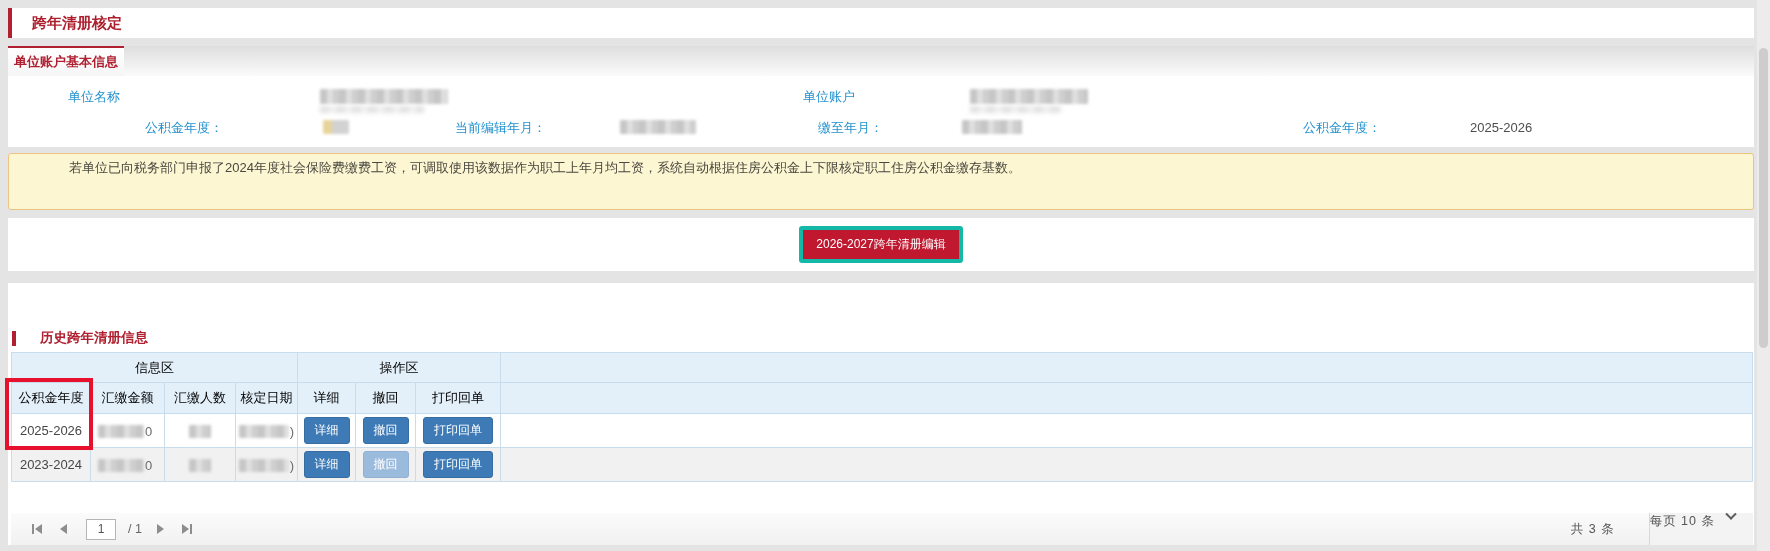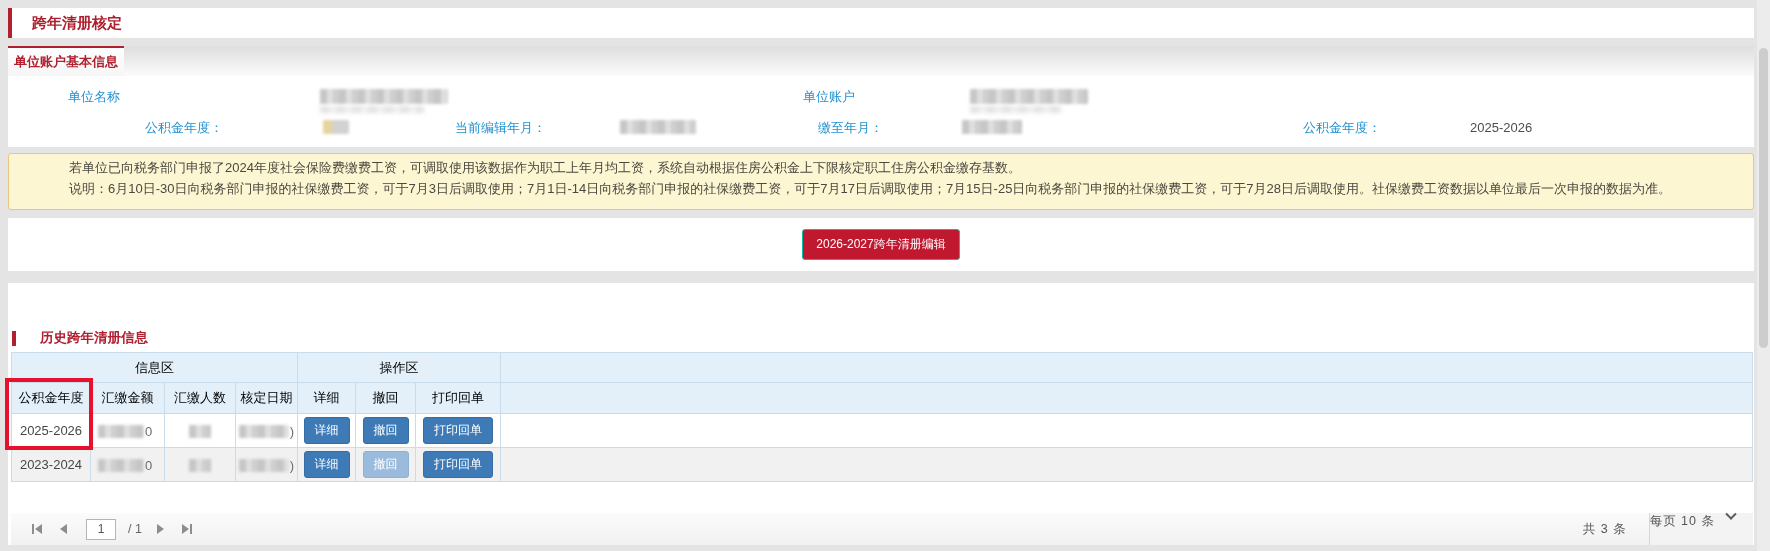--- a/index.html
+++ b/index.html
@@ -38,21 +38,21 @@
   .fblur { position:absolute; }
 
   
   .notice { position:absolute; left:8px; top:153px; width:1746px; height:57px; background:#fdf6d2;
             border:1px solid #edc381; border-radius:3px; padding:3px 20px 0 60px; }
   .notice p { font-size:13px; color:#4a4840; line-height:21px; white-space:nowrap; overflow:hidden; }
 
   
   .btn-bar { position:absolute; left:8px; top:218px; width:1746px; height:53px; background:#fff;
              display:flex; align-items:center; justify-content:center; }
-  .red-btn { background:#c0182f; border:1px solid #14b8a6; color:#fff; font-size:12px;
+  .red-btn { background:#c0182f; border:4px solid #14b8a6; color:#fff; font-size:12px;
              font-family:inherit; padding:6px 13px; border-radius:3px; cursor:pointer; }
 
   
   .history { position:absolute; left:8px; top:283px; width:1746px; height:262px; background:#fff; }
   .sec-title-row { position:absolute; left:0; top:46px; height:18px; display:flex; align-items:center; }
   .accent2 { width:4px; height:15px; background:#b02030; margin-left:4px; }
   .sec-title { font-size:13.5px; font-weight:bold; color:#b02030; margin-left:24px; }
 
   table.grid { position:absolute; left:3px; top:69px; width:1742px; border-collapse:collapse; table-layout:fixed; }
   table.grid col.c1{width:79px} table.grid col.c2{width:74px} table.grid col.c3{width:71px}
@@ -81,21 +81,21 @@
   .pg-icon { display:inline-flex; align-items:center; margin:0 9px; cursor:pointer; height:12px; }
   .tri { width:0; height:0; border-top:5px solid transparent; border-bottom:5px solid transparent; }
   .tri.l { border-right:7px solid #8d8d8d; }
   .tri.r { border-left:7px solid #8d8d8d; }
   .bar { width:2px; height:10px; background:#8d8d8d; }
   .pg-icon .bar + .tri, .pg-icon .tri + .bar { margin-left:1px; }
   .page-input { width:30px; height:21px; border:1px solid #b5b5b5; text-align:center; font-size:12px;
                 color:#555; margin:0 6px 0 10px; font-family:inherit; background:#fff; }
   .page-total { font-size:12.5px; color:#666; margin:0 6px; }
   .pager-right { display:flex; align-items:center; height:100%; }
-  .total-count { font-size:12.5px; color:#555; margin-right:22px; letter-spacing:1px; }
+  .total-count { font-size:12.5px; color:#555; margin-right:34px; letter-spacing:1px; }
   .page-size { height:100%; border-left:1px solid #d8d8d8; display:flex; align-items:flex-start;
                padding:0 18px 0 0; cursor:pointer; background:#f3f3f3; }
   .page-size-label { font-size:12.5px; color:#555; letter-spacing:1px; margin-right:12px; }
   .chev { width:8px; height:8px; border-right:2px solid #5c5c5c; border-bottom:2px solid #5c5c5c;
           transform:rotate(45deg) translate(-2px,-2px); }
 
   
   .highlight { position:absolute; left:5px; top:378px; width:88px; height:72px;
                border:4px solid #e8112d; z-index:20; pointer-events:none; }
 
@@ -135,21 +135,20 @@
       <span class="flabel" style="left:810px;top:43px;width:130px;">缴至年月：</span>
       <span class="blur fblur" style="left:954px;top:44px;width:60px;height:14px;"></span>
 
       <span class="flabel" style="left:1295px;top:43px;width:150px;">公积金年度：</span>
       <span class="fvalue" style="left:1462px;top:43px;">2025-2026</span>
     </div>
   </div>
 
   <div class="notice">
     <p>若单位已向税务部门申报了2024年度社会保险费缴费工资，可调取使用该数据作为职工上年月均工资，系统自动根据住房公积金上下限核定职工住房公积金缴存基数。</p>
-    <p>说明：6月10日-30日向税务部门申报的社保缴费工资，可于7月3日后调取使用；7月1日-14日向税务部门申报的社保缴费工资，可于7月17日后调取使用；7月15日-25日向税务部门申报的社保缴费工资，可于7月28日后调取使用。社保缴费工资数据以单位最后一次申报的数据为准。</p>
   </div>
 
   <div class="btn-bar">
     <button class="red-btn">2026-2027跨年清册编辑</button>
   </div>
 
   <div class="history">
     <div class="sec-title-row">
       <span class="accent2"></span>
       <span class="sec-title">历史跨年清册信息</span>

